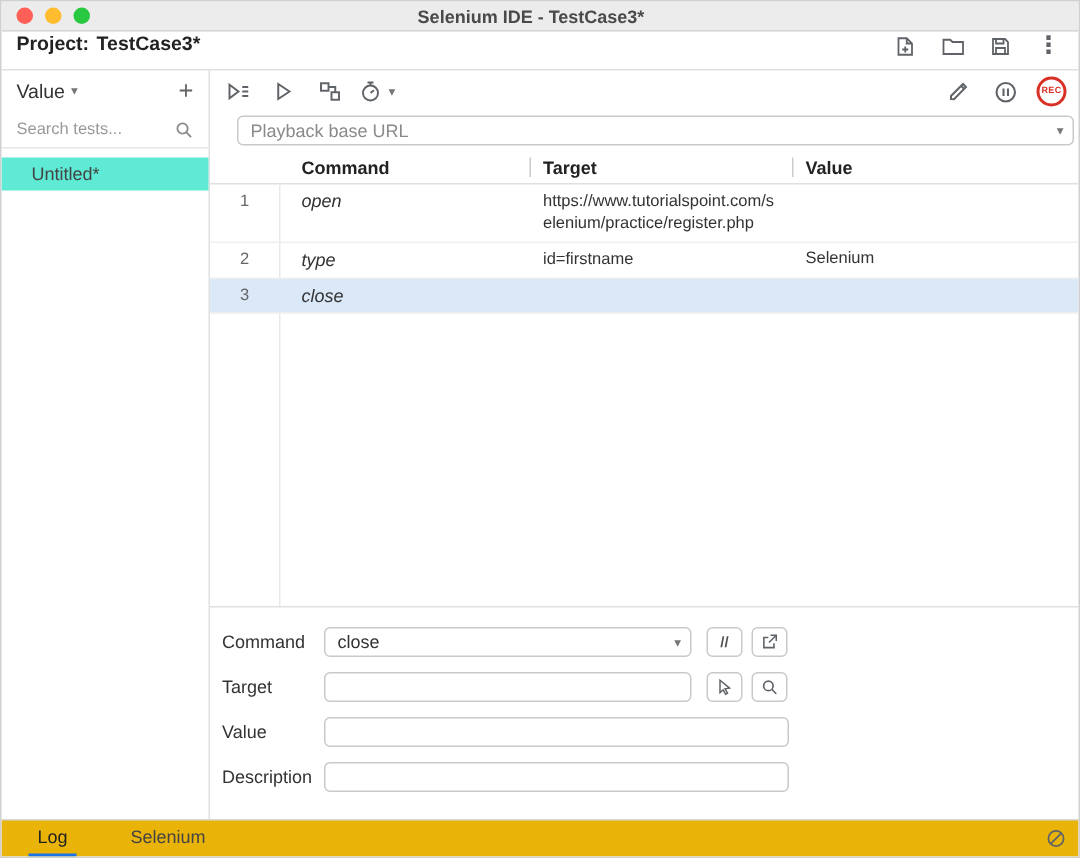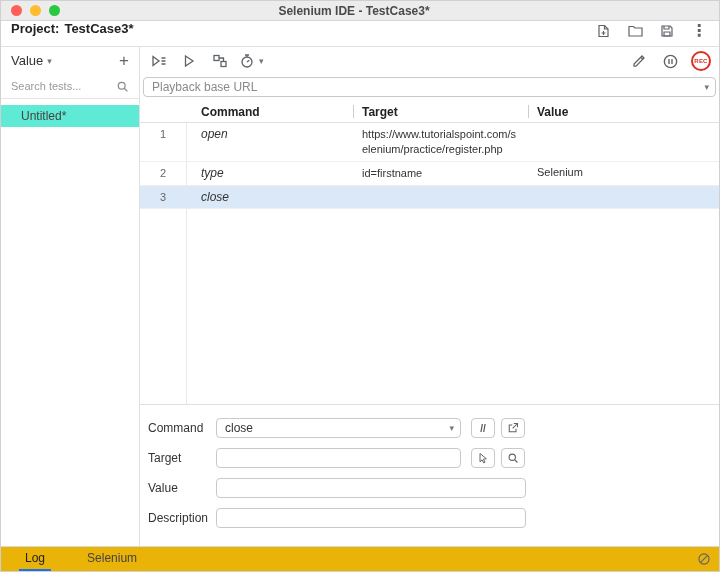--- a/index.html
+++ b/index.html
@@ -40,21 +40,21 @@
 
   
   .main { flex:1; display:flex; flex-direction:column; min-width:0; }
   .toolbar { height:28px; display:flex; align-items:center; padding:0 8px 0 6px; flex:0 0 auto; }
   .tb-btn { width:24px; height:22px; display:flex; align-items:center; justify-content:center; margin-right:7px; cursor:pointer; color:#5f6368; }
   .speed-group { display:flex; align-items:center; margin-right:7px; cursor:pointer; }
   .toolbar .spacer { flex:1; }
   .rec-btn { width:20px; height:20px; border:2px solid #d93025; border-radius:50%; color:#d93025; font-size:6px; font-weight:700; display:flex; align-items:center; justify-content:center; letter-spacing:.2px; cursor:pointer; margin-left:2px; }
 
   
-  .playback-bar { margin:2px 3px 4px 3px; height:20px; border:1px solid #c9c9c9; border-radius:4px; display:flex; align-items:center; padding:0 6px 0 8px; background:#fff; }
+  .playback-bar { margin:2px 3px 4px 18px; height:20px; border:1px solid #c9c9c9; border-radius:4px; display:flex; align-items:center; padding:0 6px 0 8px; background:#fff; }
   .playback-input { border:none; outline:none; flex:1; font-size:12px; color:#333; background:transparent; font-family:inherit; min-width:0; }
   .playback-input::placeholder { color:#8a8a8a; }
 
   
   .thead { height:22px; display:flex; border-bottom:1px solid #e0e0e0; align-items:center; flex:0 0 auto; }
   .th { font-size:12px; font-weight:700; color:#222; position:relative; height:100%; display:flex; align-items:center; }
   .th-gutter { width:46px; flex:0 0 46px; }
   .th-command { width:167px; flex:0 0 167px; padding-left:15px; }
   .th-target { width:175px; flex:0 0 175px; padding-left:9px; }
   .th-value { flex:1; padding-left:9px; }

